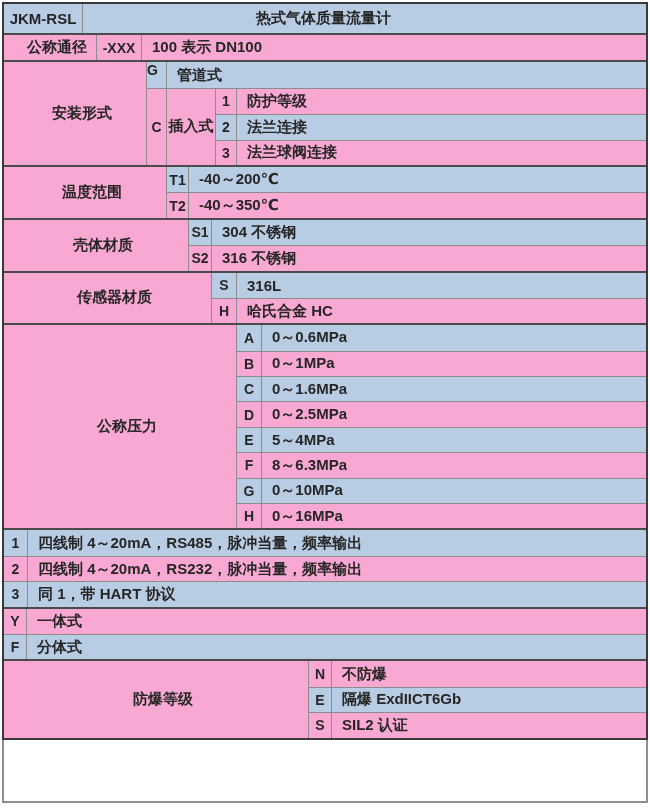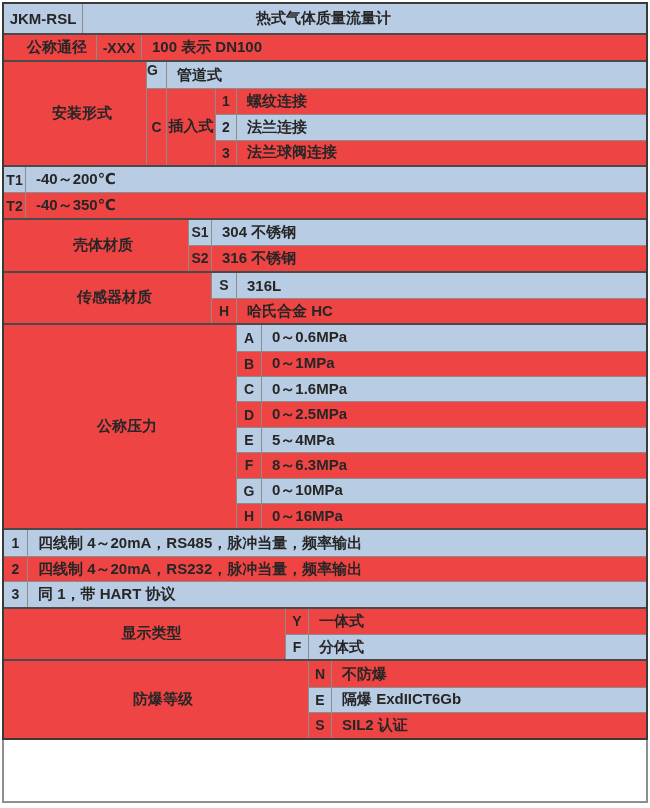--- a/index.html
+++ b/index.html
@@ -17,21 +17,21 @@
     position: absolute; left: 2px; top: 2px;
     width: 646px; height: 801px;
     border: 2px solid #8f8f8f;
     z-index: 0;
   }
 
   .spec-table {
     position: absolute; left: 2px; top: 2px;
     width: 646px;
     border: 2px solid #3a3a3a;
-    background: #ef4444;
+    background: #f9a8d4;
     z-index: 1;
     --rh: 25.4px;
     --grid: #8c8c8c;
     --secline: #4a4a4a;
     --blue: #b8cce4;
   }
 
   .row, .sec { display: flex; }
   .sec { border-top: 2px solid var(--secline); }
 
@@ -102,36 +102,37 @@
       <div class="opt hl">
         <div class="gc-col">G</div>
         <div class="val">管道式</div>
       </div>
       <div class="subgroup">
         <div class="gc-span">C</div>
         <div class="subname">插入式</div>
         <div class="subrows">
           <div class="opt">
             <div class="code">1</div>
-            <div class="val">螺纹连接</div>
+            <div class="val">防护等级</div>
           </div>
           <div class="opt hl">
             <div class="code">2</div>
             <div class="val">法兰连接</div>
           </div>
           <div class="opt">
             <div class="code">3</div>
             <div class="val">法兰球阀连接</div>
           </div>
         </div>
       </div>
     </div>
   </div>
 
   <div class="sec s-temp">
+    <div class="label">温度范围</div>
     <div class="rows">
       <div class="opt hl">
         <div class="code">T1</div>
         <div class="val">-40～200℃</div>
       </div>
       <div class="opt">
         <div class="code">T2</div>
         <div class="val">-40～350℃</div>
       </div>
     </div>
@@ -214,21 +215,20 @@
         <div class="val">四线制 4～20mA，RS232，脉冲当量，频率输出</div>
       </div>
       <div class="opt hl">
         <div class="code">3</div>
         <div class="val">同 1，带 HART 协议</div>
       </div>
     </div>
   </div>
 
   <div class="sec s-disp">
-    <div class="label">显示类型</div>
     <div class="rows">
       <div class="opt">
         <div class="code">Y</div>
         <div class="val">一体式</div>
       </div>
       <div class="opt hl">
         <div class="code">F</div>
         <div class="val">分体式</div>
       </div>
     </div>

